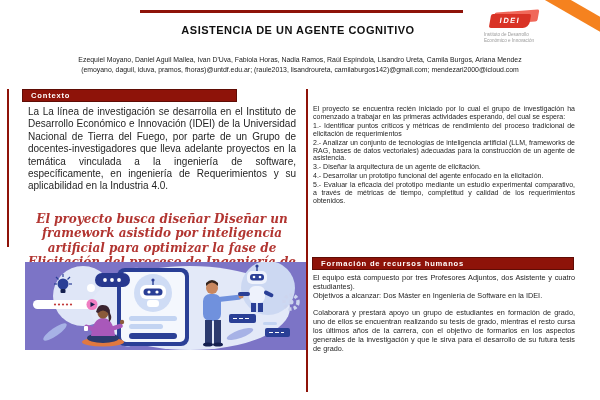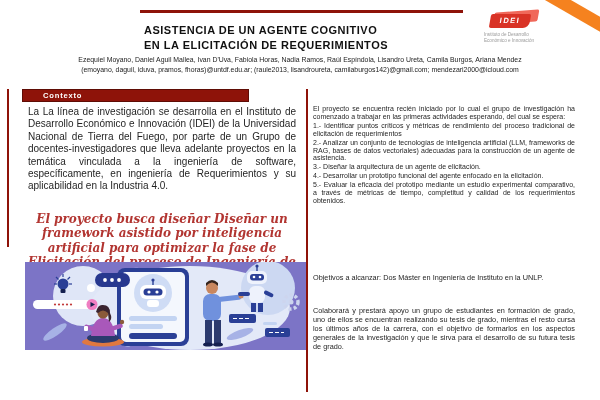--- a/index.html
+++ b/index.html
@@ -8,21 +8,21 @@
 
   
   .untdf-logo{position:absolute;left:15px;top:13px;width:118px;}
   .untdf-word{font-weight:bold;font-size:17px;letter-spacing:.5px;line-height:1;}
   .untdf-un{color:#8a8a8a;}
   .untdf-tdf{color:#8e1309;}
   .untdf-bird{position:absolute;left:62px;top:-5px;}
   .untdf-sub{font-size:4.6px;color:#9a9a9a;line-height:1.25;margin-top:2px;}
 
   .title-rule{position:absolute;left:140px;top:10px;width:323px;height:2.5px;background:#8e1309;}
-  .poster-title{position:absolute;left:144px;top:23px;width:348px;text-align:left;
+  .poster-title{position:absolute;left:124px;top:23px;width:348px;text-align:center;
                 font-weight:bold;font-size:11px;letter-spacing:.5px;line-height:1.4;color:#111;}
 
   .idei-logo{position:absolute;left:484px;top:14px;width:100px;}
   .idei-mark{position:relative;width:46px;height:15px;margin-left:6px;}
   .idei-mark .back{position:absolute;left:4px;top:-3px;width:44px;height:12px;background:#f0685a;
                    transform:skew(-14deg) rotate(-4deg);border-radius:2px;}
   .idei-mark .front{position:absolute;left:0;top:0;width:40px;height:14px;background:#d93326;
                     transform:skew(-10deg);border-radius:2px 2px 6px 2px;
                     color:#fff;font-weight:bold;font-size:7.5px;letter-spacing:1.5px;
                     text-align:center;line-height:14px;}
@@ -35,55 +35,54 @@
            font-size:6.9px;line-height:1.35;color:#222;}
   .emails{margin-top:1px;}
 
   
   .left-rule{position:absolute;left:7px;top:89px;width:1.5px;height:158px;background:#8e1309;}
   .mid-rule{position:absolute;left:306px;top:89px;width:1.5px;height:303px;background:#8e1309;}
 
   
   .bar{position:absolute;height:11px;background:#8e1309;border:1px solid #5f0c05;
        color:#fff;font-weight:bold;font-size:7.6px;letter-spacing:.8px;
-       line-height:11px;padding-left:20px;box-sizing:content-box;}
+       line-height:11px;padding-left:8px;box-sizing:content-box;}
   .bar-contexto{left:22px;top:89px;width:205px;}
   .bar-resultados{left:312px;top:89px;width:252px;}
   .bar-formacion{left:312px;top:257px;width:252px;}
 
   
   .ctx-text{position:absolute;left:28px;top:106px;width:268px;font-size:10px;
             line-height:1.24;text-align:justify;}
   .ctx-text p{margin:0;}
   .highlight{position:absolute;left:22px;top:212px;width:280px;text-align:center;
              font-family:"DejaVu Serif",serif;font-style:italic;font-weight:bold;
              font-size:12px;line-height:1.2;color:#b23531;}
 
   .res-text{position:absolute;left:313px;top:105px;width:262px;font-size:7px;
             line-height:1.13;text-align:justify;}
   .res-text p{margin:0 0 1px 0;}
 
   .form-text{position:absolute;left:313px;top:273px;width:262px;font-size:7.3px;
              line-height:1.24;text-align:justify;}
   .form-text p{margin:0;}
-  .form-text .gap{margin-top:24px;}
+  .form-text .gap{margin-top:8px;}
 
   
   .illus{position:absolute;left:25px;top:262px;width:281px;height:88px;}
 </style>
 </head>
 <body>
 
 <div id="poster">
 
 
   <div class="title-rule"></div>
   <div class="poster-title">
     <div>ASISTENCIA DE UN AGENTE COGNITIVO</div>
-    <div>EN LA ELICITACIÓN DE REQUERIMIENTOS</div>
   </div>
 
   <div class="idei-logo">
     <div class="idei-mark">
       <div class="back"></div>
       <div class="front">IDEI</div>
     </div>
     <div class="idei-sub">
       <div>Instituto de Desarrollo</div>
       <div>Económico e Innovación</div>
@@ -230,18 +229,20 @@
 
   <div class="res-text">
     <p>El proyecto se encuentra recién iniciado por lo cual el grupo de investigación ha comenzado a trabajar en las primeras actividades esperando, del cual se espera:</p>
     <p>1.- Identificar puntos críticos y métricas de rendimiento del proceso tradicional de elicitación de requerimientos</p>
     <p>2.- Analizar un conjunto de tecnologías de inteligencia artificial (LLM, frameworks de RAG, bases de datos vectoriales) adecuadas para la construcción de un agente de asistencia.</p>
     <p>3.- Diseñar la arquitectura de un agente de elicitación.</p>
     <p>4.- Desarrollar un prototipo funcional del agente enfocado en la elicitación.</p>
     <p>5.- Evaluar la eficacia del prototipo mediante un estudio experimental comparativo, a través de métricas de tiempo, completitud y calidad de los requerimientos obtenidos.</p>
   </div>
 
+  <div class="bar bar-formacion">Formación de recursos humanos</div>
   <div class="form-text">
-    <p>Objetivos a alcanzar: Dos Máster en Ingeniería de Instituto en la UNLP.</p>
+    <p>El equipo está compuesto por tres Profesores Adjuntos, dos Asistente y cuatro estudiantes).</p>
+    <p>Objetivos a alcanzar: Dos Máster en Ingeniería de Software en la IDEI.</p>
     <p class="gap">Colaborará y prestará apoyo un grupo de estudiantes en formación de grado, uno de ellos se encuentran realizando su tesis de grado, mientras el resto cursa los últimos años de la carrera, con el objetivo de formarlos en los aspectos generales de la investigación y que le sirva para el desarrollo de su futura tesis de grado.</p>
   </div>
 
 </div>
 
 </body></html>

